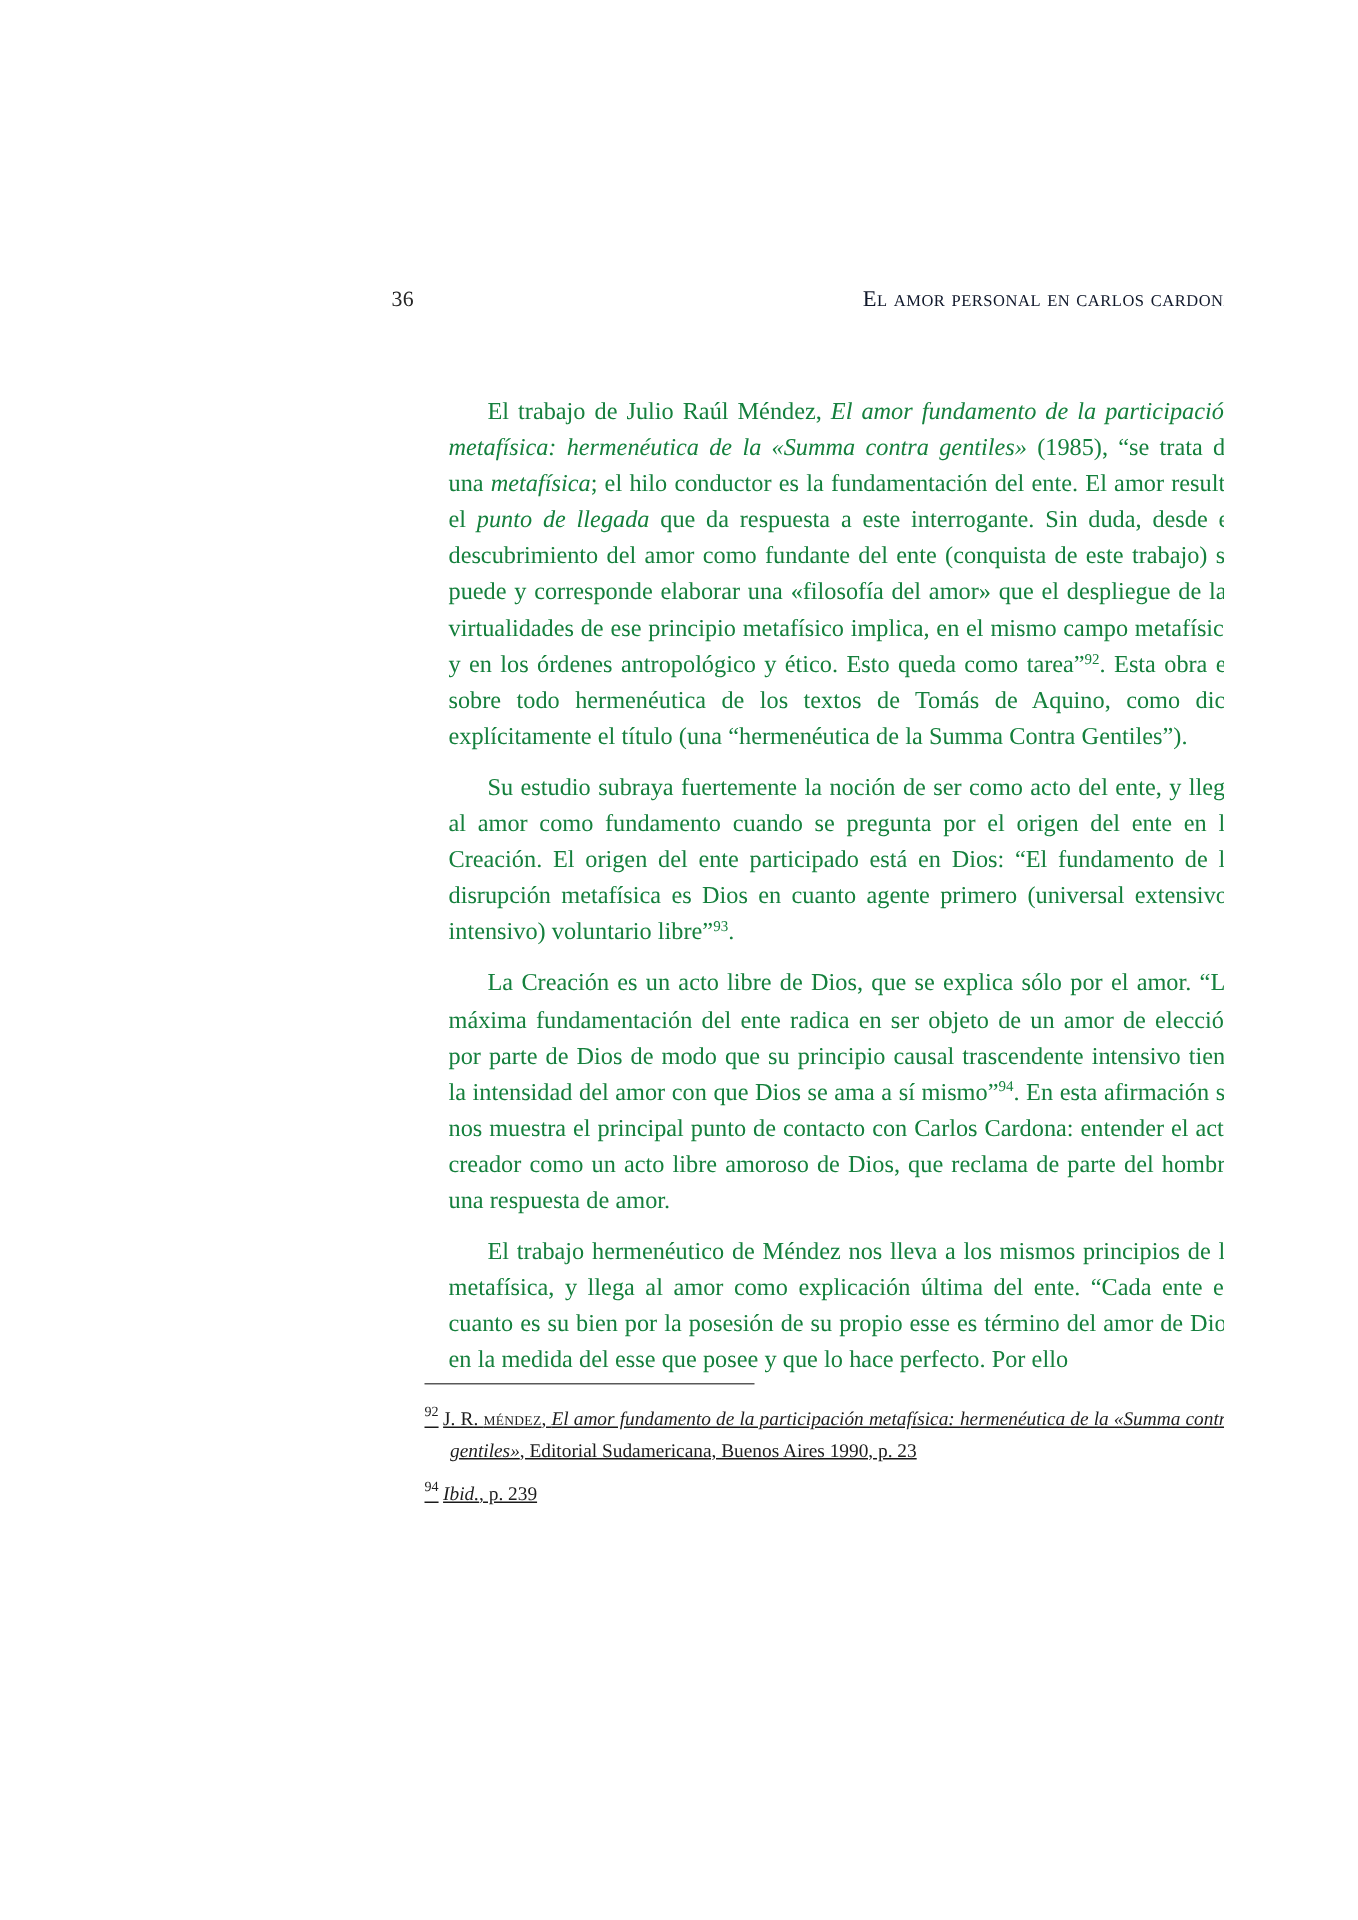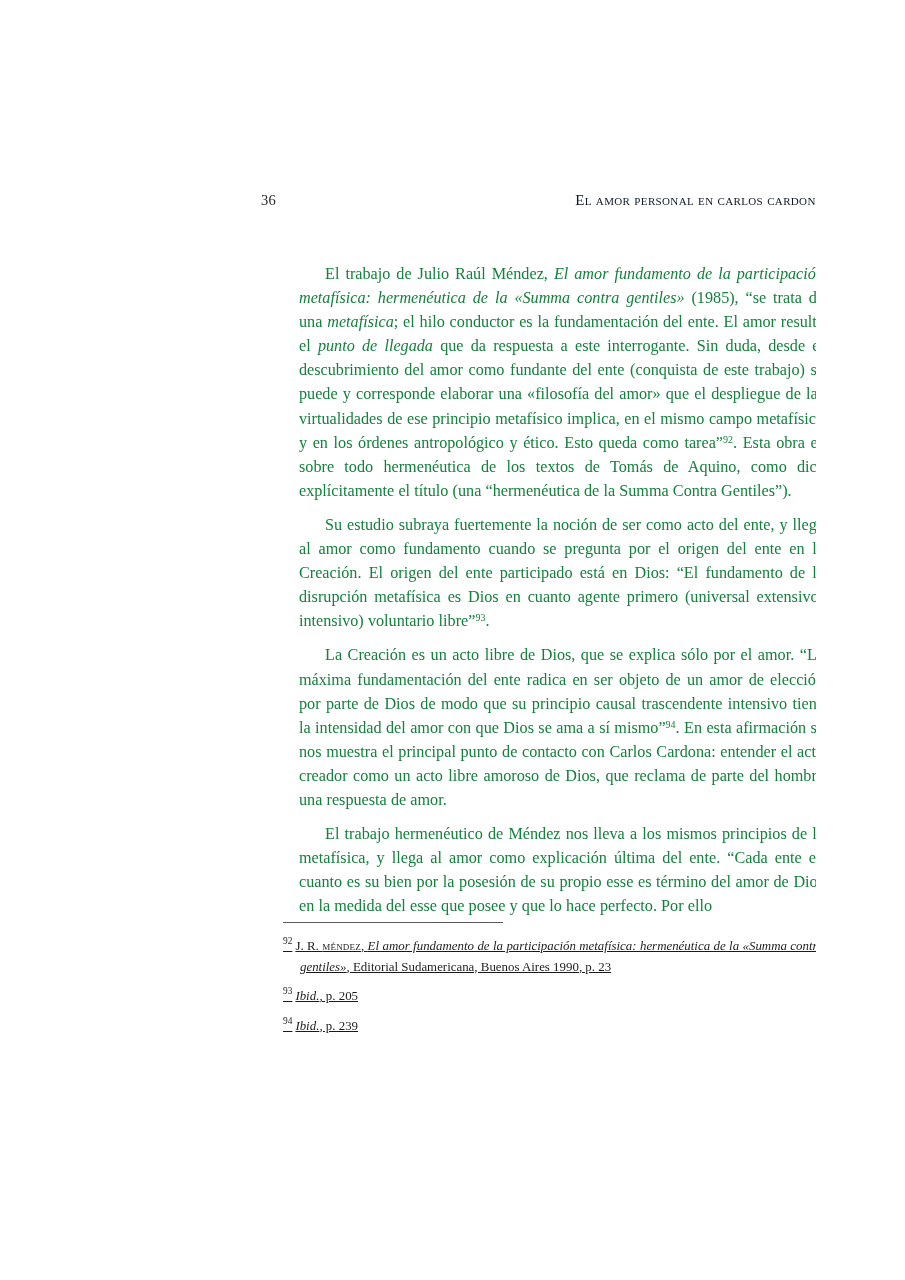--- a/index.html
+++ b/index.html
@@ -131,19 +131,18 @@
     <p class="body"><span>El trabajo hermenéutico de Méndez nos lleva a los mismos principios de la metafísica, y llega al amor como explicación última del ente. “Cada ente en cuanto es su bien por la posesión de su propio esse es término del amor de Dios en la medida del esse que posee y que lo hace perfecto. Por ello</span></p>
 
   </div>
 
   <div class="footnotes">
 
     <div class="fn-rule"></div>
 
     <p class="note"><span class="marker">92</span><span>J. R. </span><span class="sc">Méndez</span><span>, </span><span class="it">El amor fundamento de la participación metafísica: hermenéutica de la «Summa contra gentiles»</span><span>, Editorial Sudamericana, Buenos Aires 1990, p. 23</span></p>
 
-    <p class="note"><span class="marker">93</span><span class="it">Ibid.</span><span>, p. 205</span></p>
 
     <p class="note"><span class="marker">94</span><span class="it">Ibid.</span><span>, p. 239</span></p>
 
   </div>
 
 </div>
 
 </body></html>

